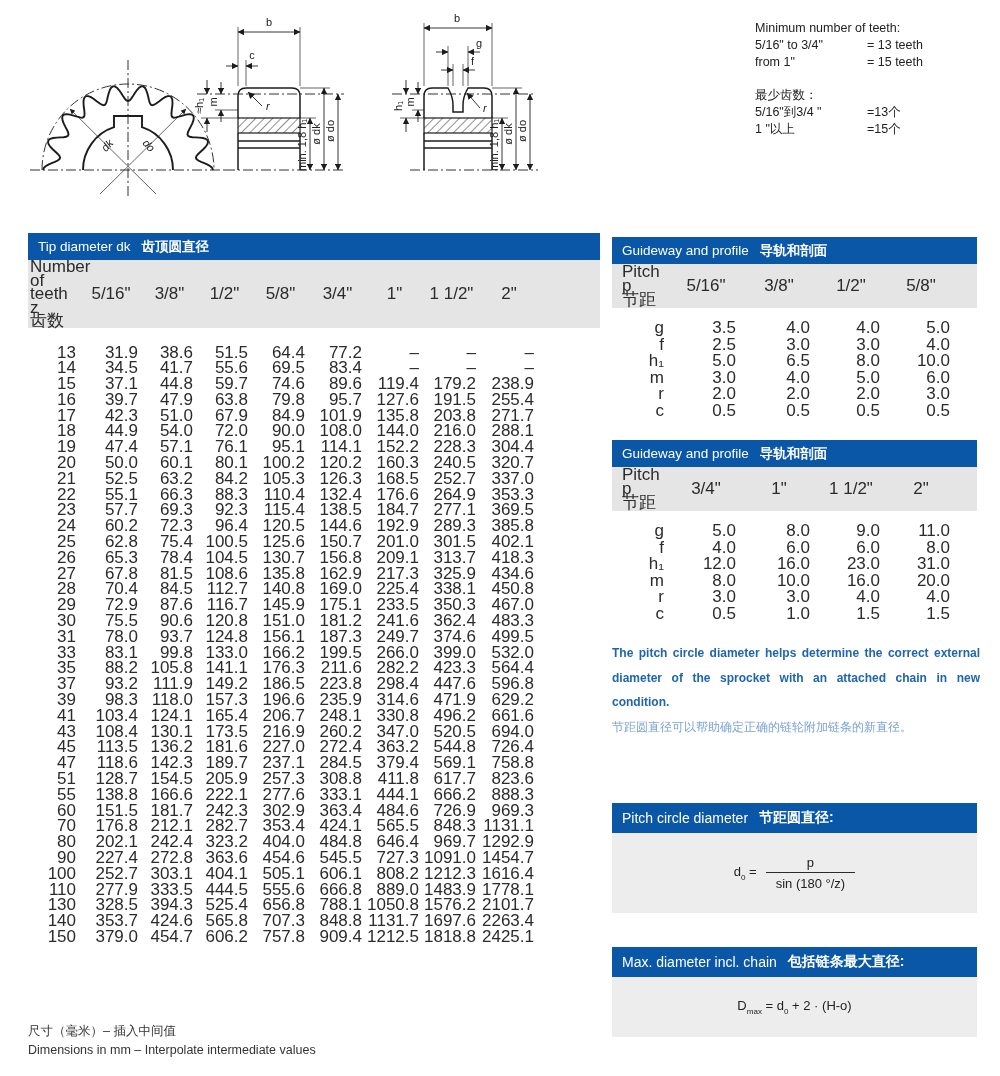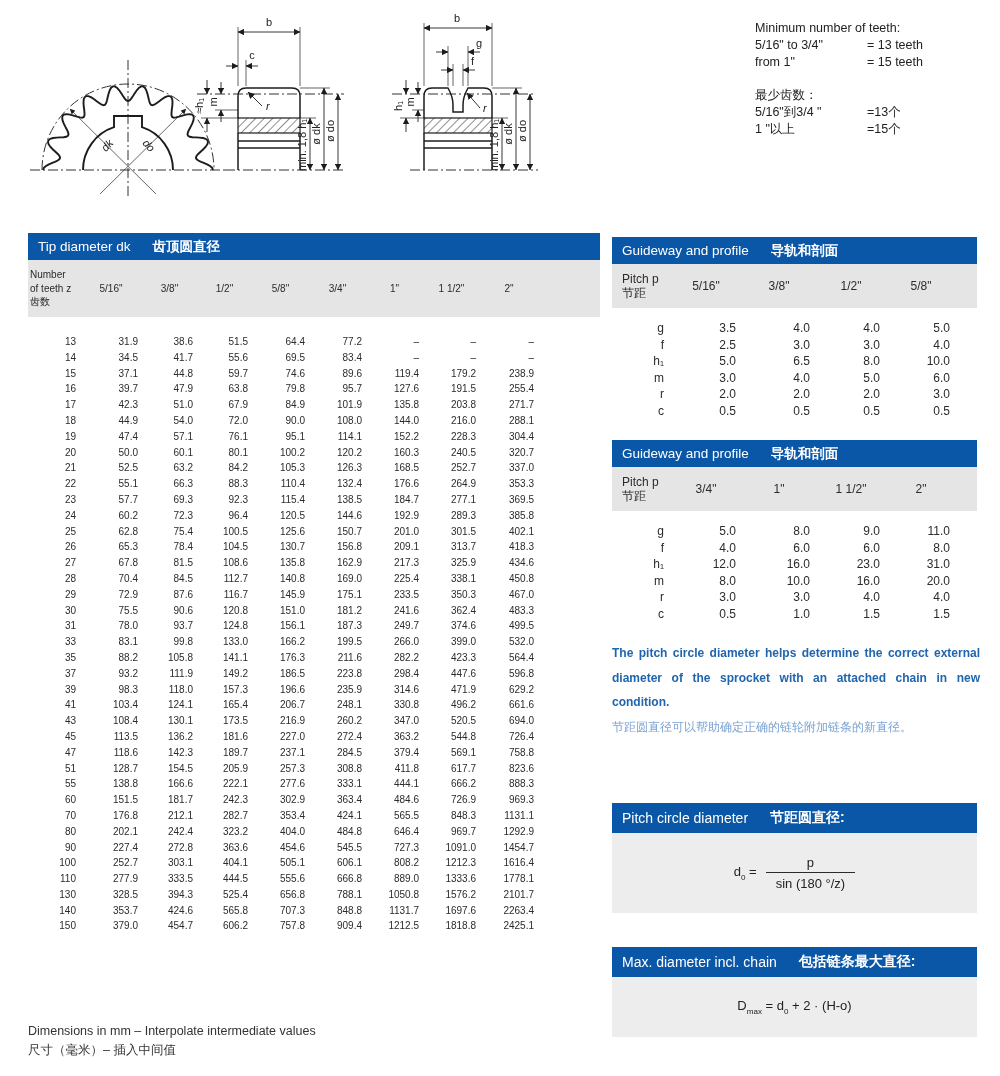--- a/index.html
+++ b/index.html
@@ -6,42 +6,42 @@
   body{
     width:1000px;height:1076px;position:relative;background:#ffffff;
     font-family:"Liberation Sans",sans-serif;color:#2b2b2b;
     -webkit-font-smoothing:antialiased;overflow:hidden;
   }
   .abs{position:absolute;}
 
   
   .bar{background:#0a57a8;color:#fff;display:flex;align-items:center;padding:0 10px;box-sizing:border-box;}
   .bar .en{font-size:13.5px;}
-  .bar .zh{font-size:13.5px;font-weight:bold;margin-left:22px;text-align:right;}
+  .bar .zh{font-size:13.5px;font-weight:bold;margin-left:11px;text-align:right;}
 
   
   #minteeth{left:755px;top:20px;width:238px;font-size:12.5px;line-height:17px;color:#222;}
   .mt-row{display:flex;}
   .mt-row .l{width:112px;}
   .mt-zh{margin-top:16px;}
 
   
   #main-card{left:28px;top:233px;width:572px;}
   #main-card .bar{height:27px;}
   table{border-collapse:collapse;table-layout:fixed;}
-  #tip-table{width:572px;font-size:10px;}
+  #tip-table{width:572px;font-size:17px;}
   #tip-table thead th{background:#e5e5e5;height:57px;font-weight:normal;vertical-align:middle;text-align:center;padding:0;}
   #tip-table thead th.zhead{text-align:left;vertical-align:middle;padding-left:2px;line-height:13.5px;}
   #tip-table tbody td{text-align:right;padding:0 4px 0 0;line-height:15.8px;white-space:nowrap;}
   #tip-table tbody tr:first-child td{padding-top:17px;}
 
   
   .gw-card{width:365px;}
   .gw-card .bar{height:27px;}
-  .gw-table{width:365px;font-size:12px;}
+  .gw-table{width:365px;font-size:17px;}
   .gw-table thead th{background:#e5e5e5;height:44px;font-weight:normal;vertical-align:middle;text-align:center;padding:0;}
   .gw-table thead th.zhead{text-align:left;padding-left:10px;line-height:14px;}
   .gw-table tbody td{text-align:right;padding:0 6px 0 0;line-height:16.5px;white-space:nowrap;}
   .gw-table tbody tr:first-child td{padding-top:12px;}
   #gw1{left:612px;top:237px;}
   #gw2{left:612px;top:440px;}
 
   
   #note{left:612px;top:641px;width:368px;font-size:12px;line-height:24.6px;text-align:justify;}
   #note .note-en{color:#2166ad;font-weight:bold;display:block;}
@@ -659,21 +659,21 @@
           <td></td>
         </tr>
         <tr>
           <td>110</td>
           <td>277.9</td>
           <td>333.5</td>
           <td>444.5</td>
           <td>555.6</td>
           <td>666.8</td>
           <td>889.0</td>
-          <td>1333.6</td>
+          <td>1483.9</td>
           <td>1778.1</td>
           <td></td>
         </tr>
         <tr>
           <td>130</td>
           <td>328.5</td>
           <td>394.3</td>
           <td>525.4</td>
           <td>656.8</td>
           <td>788.1</td>
@@ -893,15 +893,15 @@
   <div class="bar">
     <span class="en">Max. diameter incl. chain</span>
     <span class="zh">包括链条最大直径:</span>
   </div>
   <div class="f-body">
     <span><span>D</span><sub>max</sub><span> = d</span><sub>0</sub><span> + 2 · (H-o)</span></span>
   </div>
 </div>
 
 <div id="footer" class="abs">
+  <div>尺寸（毫米）– 插入中间值</div>
   <div>Dimensions in mm – Interpolate intermediate values</div>
-  <div>尺寸（毫米）– 插入中间值</div>
 </div>
 
 </body></html>

